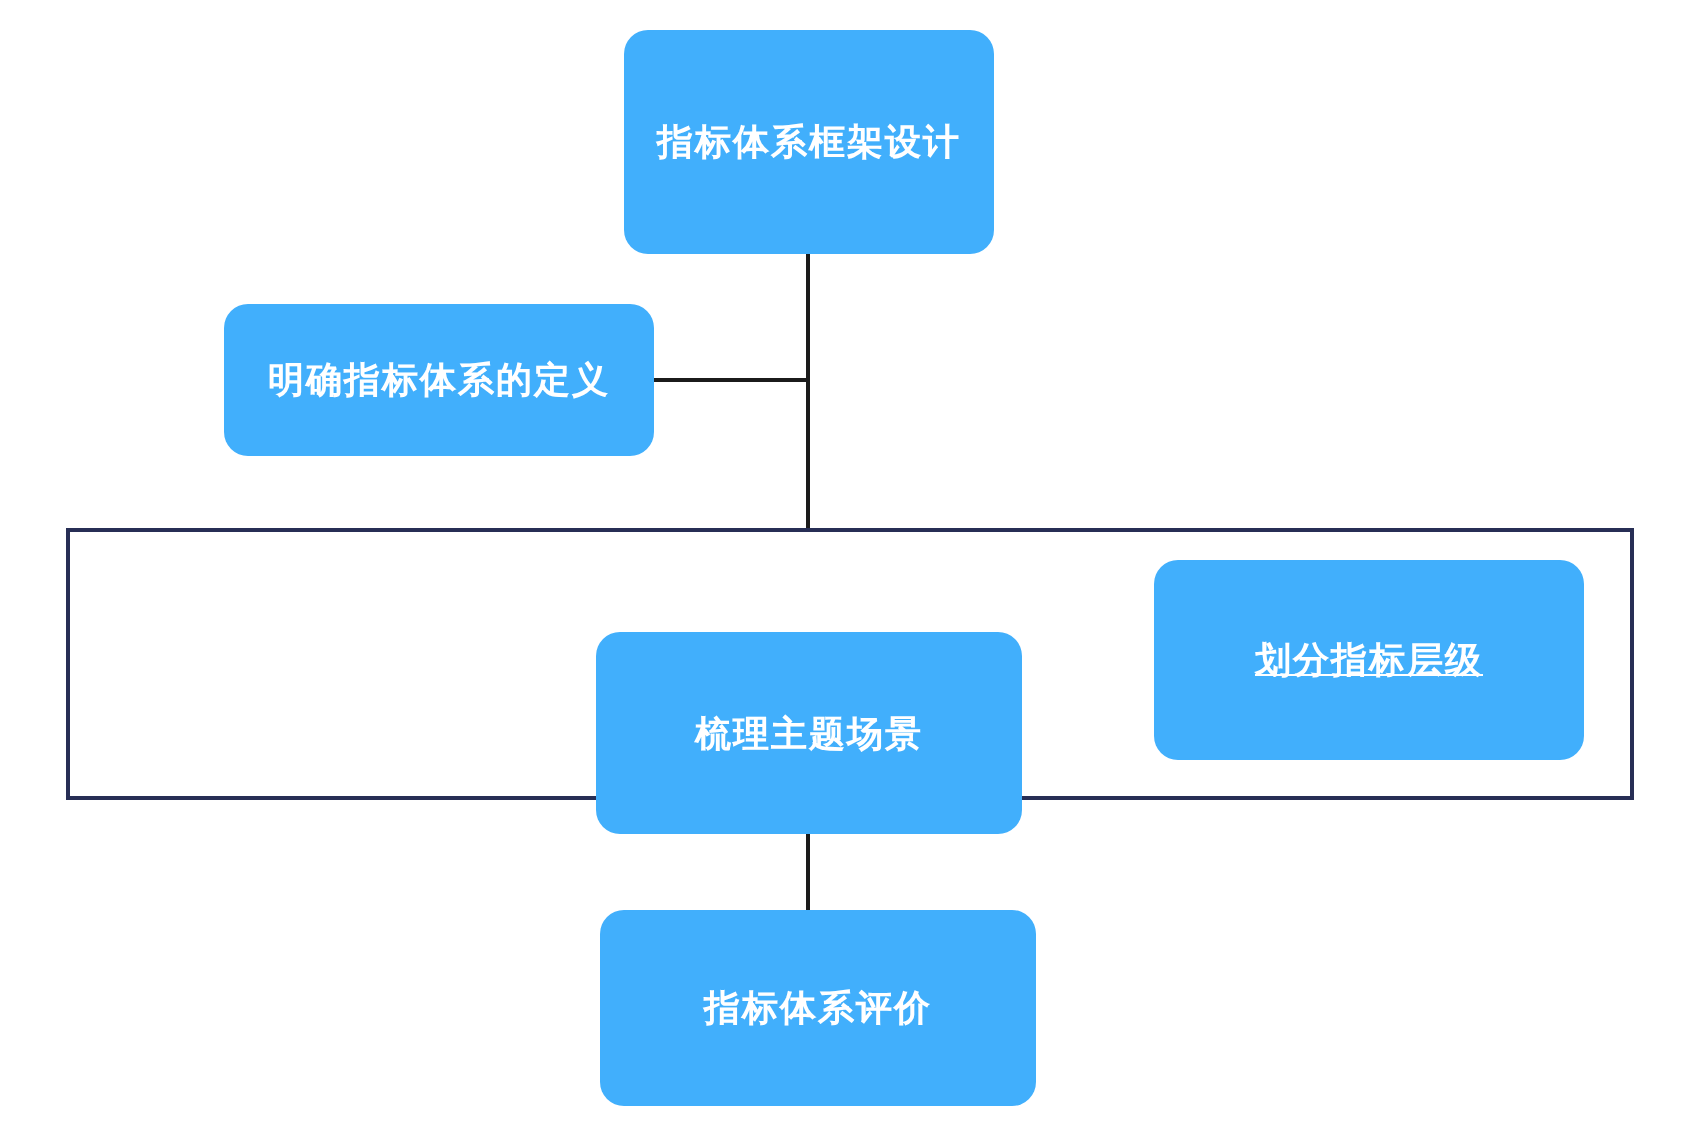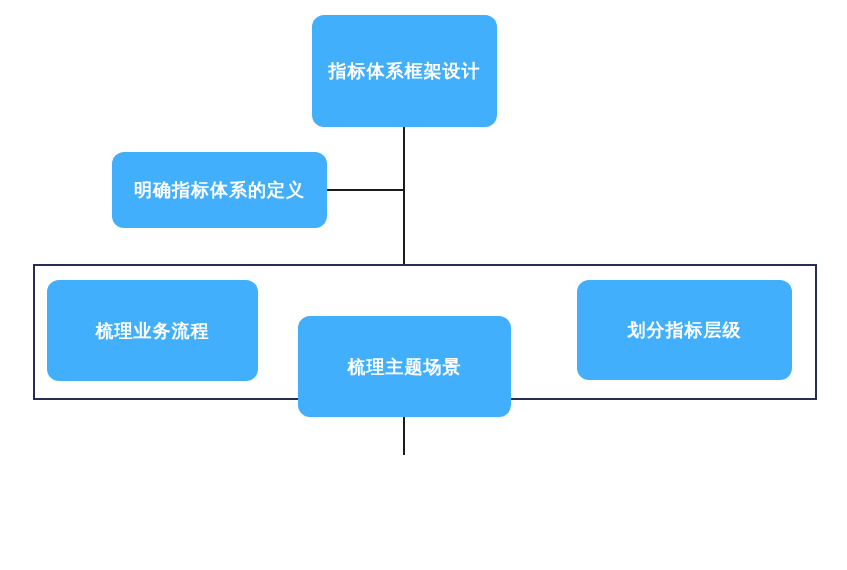--- a/index.html
+++ b/index.html
@@ -43,21 +43,21 @@
     position: absolute;
     background: #1b1b1b;
   }
   .connector.vertical { width: 2px; }
   .connector.horizontal { height: 2px; }
 
   #node-top    { left: 312px; top: 15px;  width: 185px; height: 112px; }
   #node-left   { left: 112px; top: 152px; width: 215px; height: 76px;  }
   #node-g1     { left: 47px;  top: 280px; width: 211px; height: 101px; }
   #node-g2     { left: 298px; top: 280px; width: 213px; height: 101px; margin-top: 36px; }
-  #node-g3     { left: 577px; top: 280px; width: 215px; height: 100px; }
+  #node-g3     { left: 577px; top: 280px; width: 215px; height: 100px; text-decoration: underline; }
   #node-bottom { left: 300px; top: 455px; width: 218px; height: 98px;  }
 
   #conn-top-vertical    { left: 403px; top: 127px; height: 137px; }
   #conn-left-horizontal { left: 327px; top: 189px; width: 77px;   }
   #conn-bottom-vertical { left: 403px; top: 400px; height: 55px;  }
 </style>
 </head>
 <body>
 
 <div class="canvas">
@@ -69,26 +69,26 @@
   <div class="group-frame"></div>
 
   <div id="node-top" class="node">
     <span>指标体系框架设计</span>
   </div>
 
   <div id="node-left" class="node">
     <span>明确指标体系的定义</span>
   </div>
 
-  <div id="node-g1" class="node">
-    <span>梳理业务流程</span>
-  </div>
 
   <div id="node-g2" class="node">
     <span>梳理主题场景</span>
   </div>
 
   <div id="node-g3" class="node">
     <span>划分指标层级</span>
   </div>
 
+  <div id="node-bottom" class="node">
+    <span>指标体系评价</span>
+  </div>
 
 </div>
 
 </body></html>

